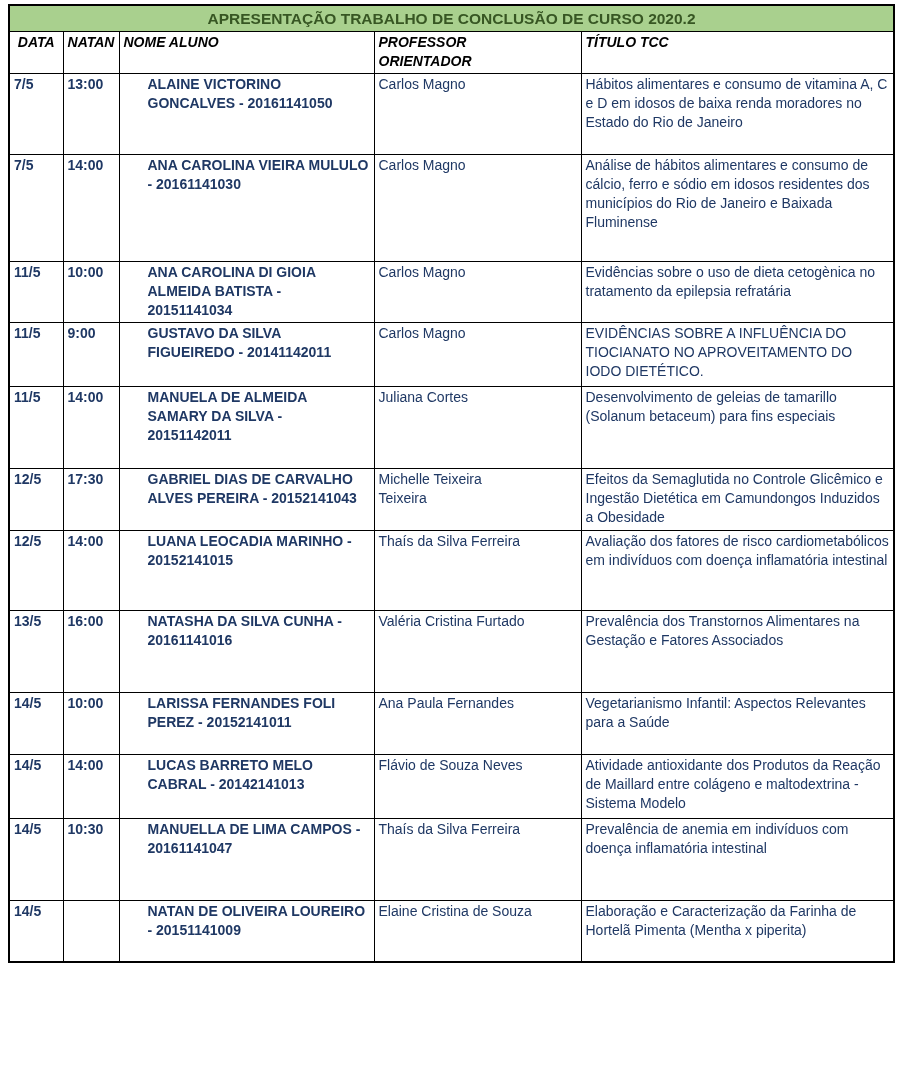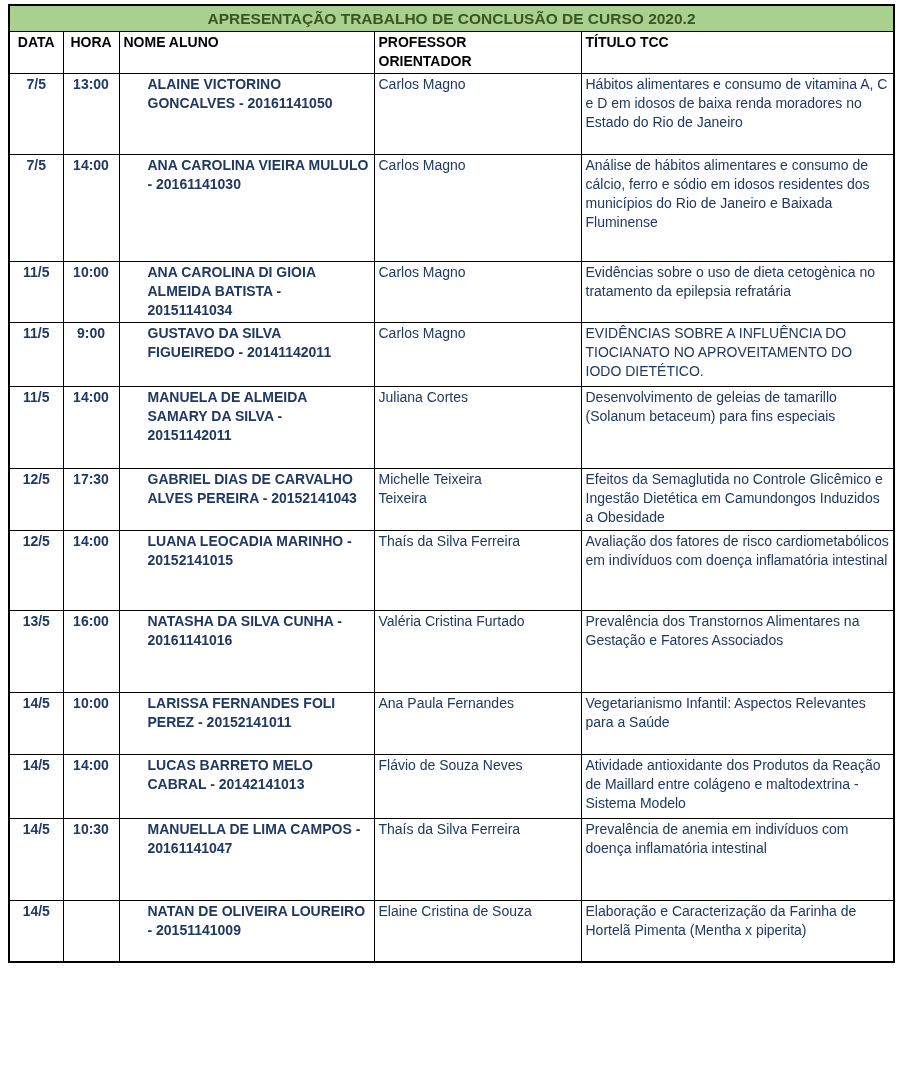--- a/index.html
+++ b/index.html
@@ -40,25 +40,25 @@
     vertical-align: middle;
     height: 26px;
     padding: 1px 4px;
   }
   tr.header-row th {
     color: var(--header-text, #000);
     font-weight: bold;
     text-align: left;
     white-space: pre-line;
     height: 40px;
+    font-style: italic;
   }
   tr.header-row th.h-center { text-align: center; }
   tbody td { color: var(--body-text, #1F3864); }
   td.c-data, td.c-hora {
-    text-align: center;
     font-weight: bold;
   }
   td.c-aluno { font-weight: bold; padding-left: 28px; }
   td.c-prof  { white-space: pre-line; margin-left: 35px; }
   td.c-titulo { }
   tbody tr:nth-child(1)  { height: 81px; }
   tbody tr:nth-child(2)  { height: 107px; }
   tbody tr:nth-child(3)  { height: 60px; }
   tbody tr:nth-child(4)  { height: 64px; }
   tbody tr:nth-child(5)  { height: 82px; }
@@ -82,21 +82,21 @@
       <col style="width:255px">
       <col style="width:207px">
       <col style="width:313px">
     </colgroup>
     <thead>
       <tr>
         <th colspan="5" class="title-cell">APRESENTAÇÃO TRABALHO DE CONCLUSÃO DE CURSO 2020.2</th>
       </tr>
       <tr class="header-row">
         <th class="h-center">DATA</th>
-        <th class="h-center">HORA</th>
+        <th class="h-center">NATAN</th>
         <th>NOME ALUNO</th>
         <th>PROFESSOR
 ORIENTADOR</th>
         <th>TÍTULO TCC</th>
       </tr>
     </thead>
     <tbody>
   <tr>
     <td class="c-data">7/5</td>
     <td class="c-hora">13:00</td>

